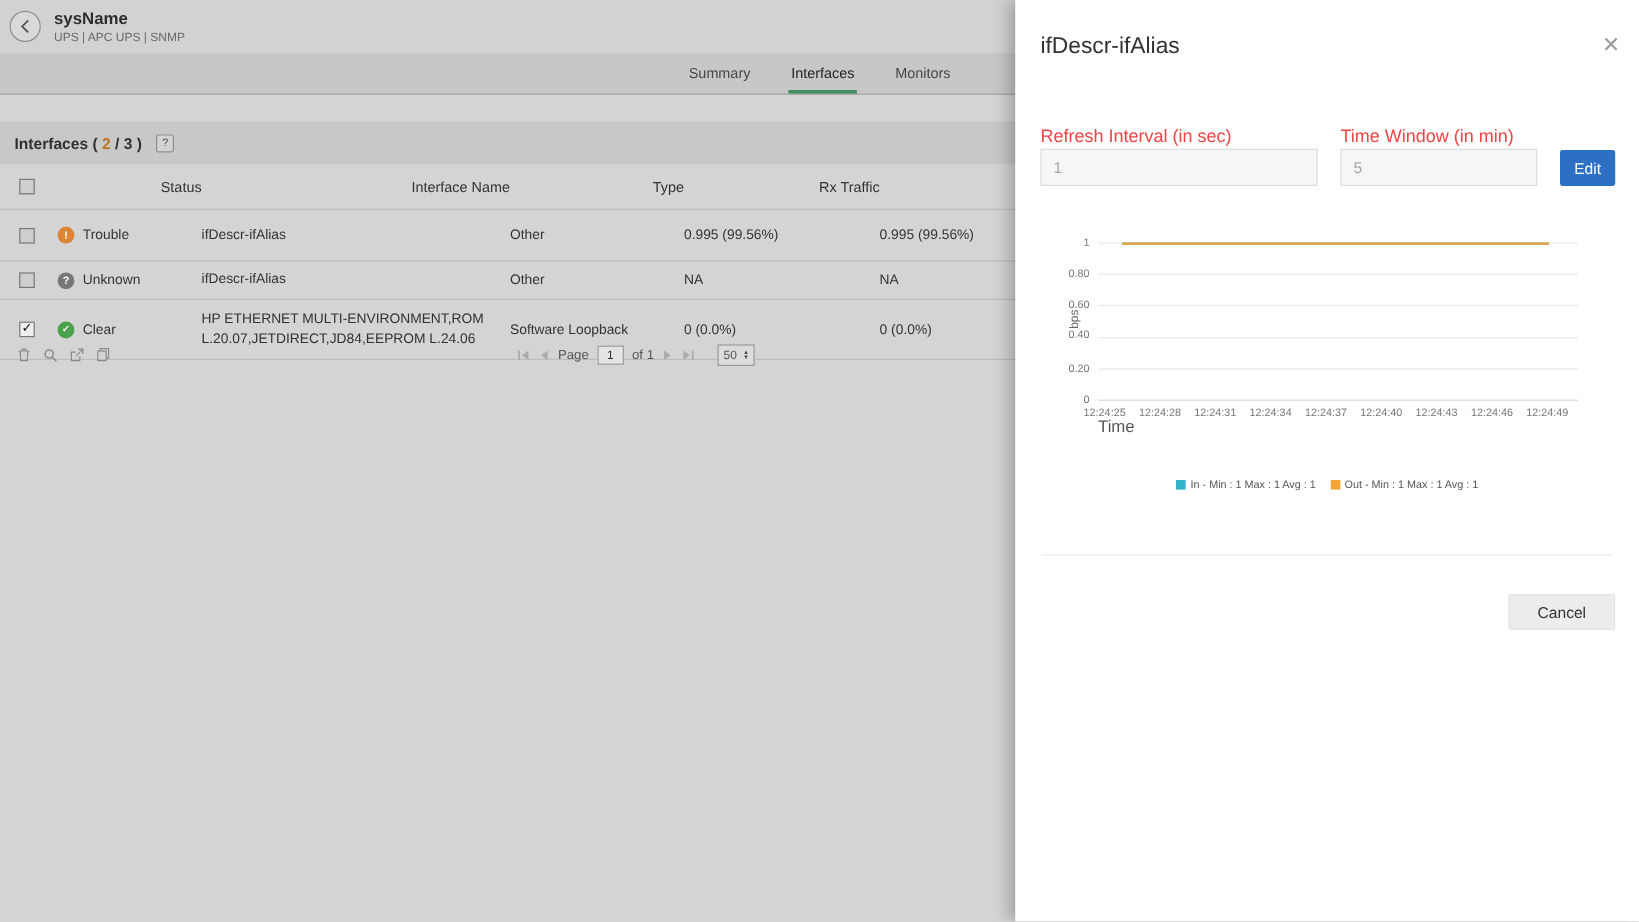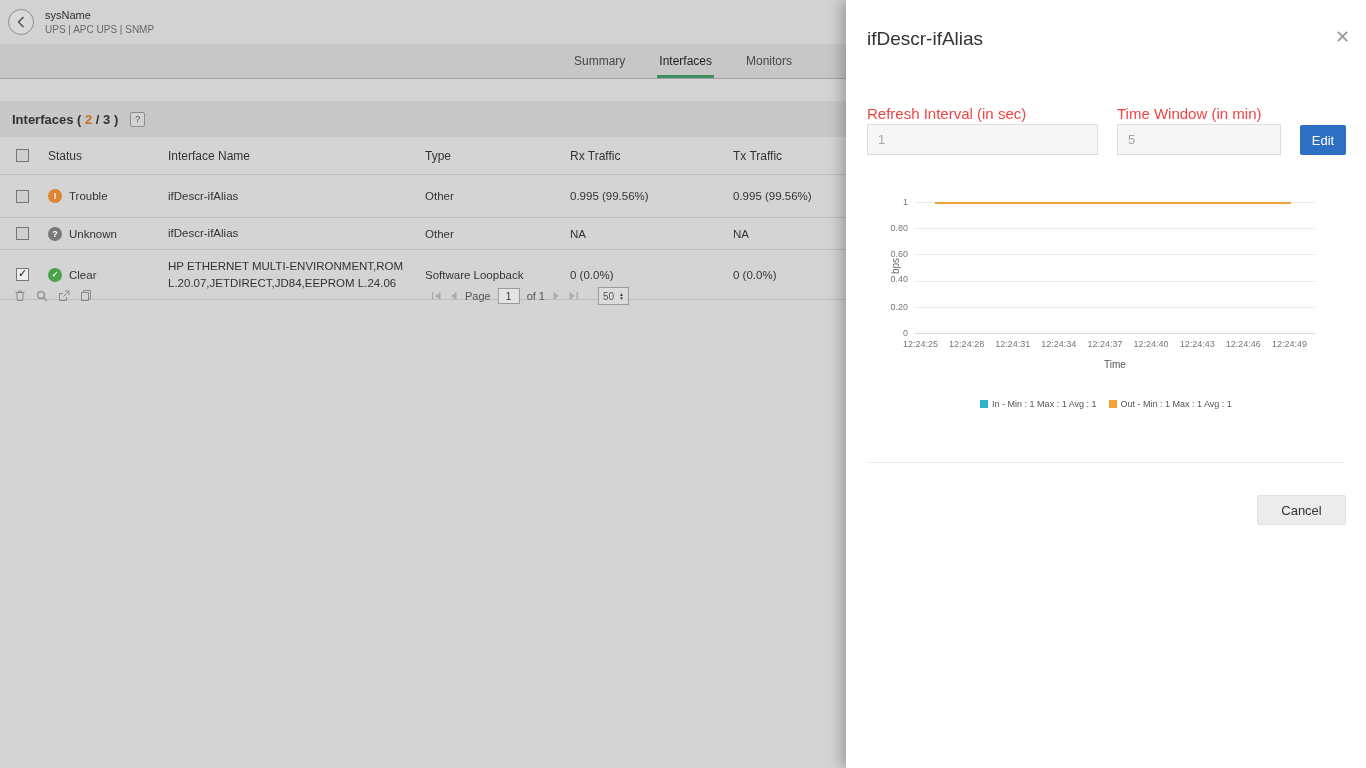--- a/index.html
+++ b/index.html
@@ -10,39 +10,39 @@
     background: #d4d4d4;
     overflow: hidden;
     color: #3d3d3d;
   }
 
   
   .hdr { position:absolute; top:0; left:0; width:100%; height:44px; background:#d2d2d2;
          display:flex; align-items:center; padding-left:8px; }
   .back { width:26px; height:26px; border-radius:50%; border:1px solid #8f8f8f; background:#d9d9d9;
           display:flex; align-items:center; justify-content:center; margin-right:11px; cursor:pointer; }
-  .dev-name { font-size:11px; font-weight:normal; color:#2d2d2d; }
+  .dev-name { font-size:14px; font-weight:bold; color:#2d2d2d; }
   .dev-meta { font-size:10px; color:#686868; margin-top:3px; }
 
   .tabbar { position:absolute; top:44px; left:0; width:100%; height:35px; background:#c7c7c7;
             border-bottom:1px solid #a3a3a3; display:flex; justify-content:center; gap:30px; }
   .tab { font-size:12px; color:#474747; padding:10px 2px 6px; cursor:pointer; }
   .tab.active { color:#1e1e1e; border-bottom:3px solid #3c8e5e; }
 
   .section-bar { position:absolute; top:101px; left:0; width:100%; height:36px; background:#c8c8c8;
                  display:flex; align-items:center; padding-left:12px; font-size:13px; font-weight:bold; color:#313131; }
   .count-active { color:#bf7122; }
   .help-box { width:15px; height:15px; border:1px solid #8d8d8d; border-radius:2px; background:#d3d3d3;
               font-size:9px; font-weight:normal; color:#4a4a4a; display:flex; align-items:center;
               justify-content:center; margin-left:12px; cursor:pointer; }
 
   .tablewrap { position:absolute; top:137px; left:0; width:1060px; }
   .trow { display:grid; grid-template-columns:32px 120px 257px 145px 163px 1fr;
           align-items:center; padding-left:16px; border-bottom:1px solid #bdbdbd; font-size:11.5px; color:#333; }
-  .trow.head { height:38px; font-size:12px; }
+  .trow.head { height:38px; font-size:12px;text-align:right; }
   .trow.r1 { height:43px; }
   .trow.r2 { height:32px; }
   .trow.r3 { height:50px; }
   .name-cell { padding-right:16px; line-height:1.45; word-wrap:break-word; }
 
   .cbx { width:13px; height:13px; border:1px solid #767676; background:#cfcfcf; position:relative; cursor:pointer; }
   .cbx.checked { background:#efefef; }
   .cbx.checked::after { content:"\2713"; position:absolute; top:-2px; left:1px; font-size:11px; color:#161616; }
 
   .status-cell { display:flex; align-items:center; }
@@ -86,21 +86,21 @@
   .plot { position:absolute; left:69px; top:14px; width:400px; height:131px; }
   .gridline { position:absolute; left:0; width:100%; height:1px; background:#e9e9e9; }
   .gridline.zero { background:#d9d9d9; }
   .series-line { position:absolute; height:2px; left:20px; right:24px; border-radius:2px; }
   .yticks { position:absolute; left:24px; top:14px; width:38px; height:131px; font-size:9px; color:#777; }
   .ytick { position:absolute; right:0; }
   .ylabel { position:absolute; left:44px; top:86px; font-size:10px; color:#666;
             transform:rotate(-90deg); transform-origin:left top; }
   .xticks { position:absolute; left:57px; top:151px; width:404px; display:flex;
             justify-content:space-between; font-size:9px; color:#777; }
-  .xlabel { position:absolute; left:69px; top:171px; width:400px; text-align:center; font-size:10px; color:#555; }
+  .xlabel { position:absolute; left:69px; top:159px; width:400px; font-size:14px; color:#555; }
   .legend { position:absolute; left:0; top:211px; width:520px; display:flex; justify-content:center;
             gap:12px; font-size:9px; color:#555; align-items:center; }
   .lg-item { display:inline-flex; align-items:center; }
   .sw { width:8px; height:8px; margin-right:4px; display:inline-block; }
 
   .m-divider { position:absolute; left:22px; right:22px; top:462px; height:1px; background:#e8e8e8; }
   .btn-cancel { position:absolute; right:20px; top:495px; width:89px; height:30px; background:#ececec;
                 border:1px solid #e2e2e2; font-size:13px; color:#333; border-radius:2px;
                 font-family:inherit; cursor:pointer; }
 </style>

